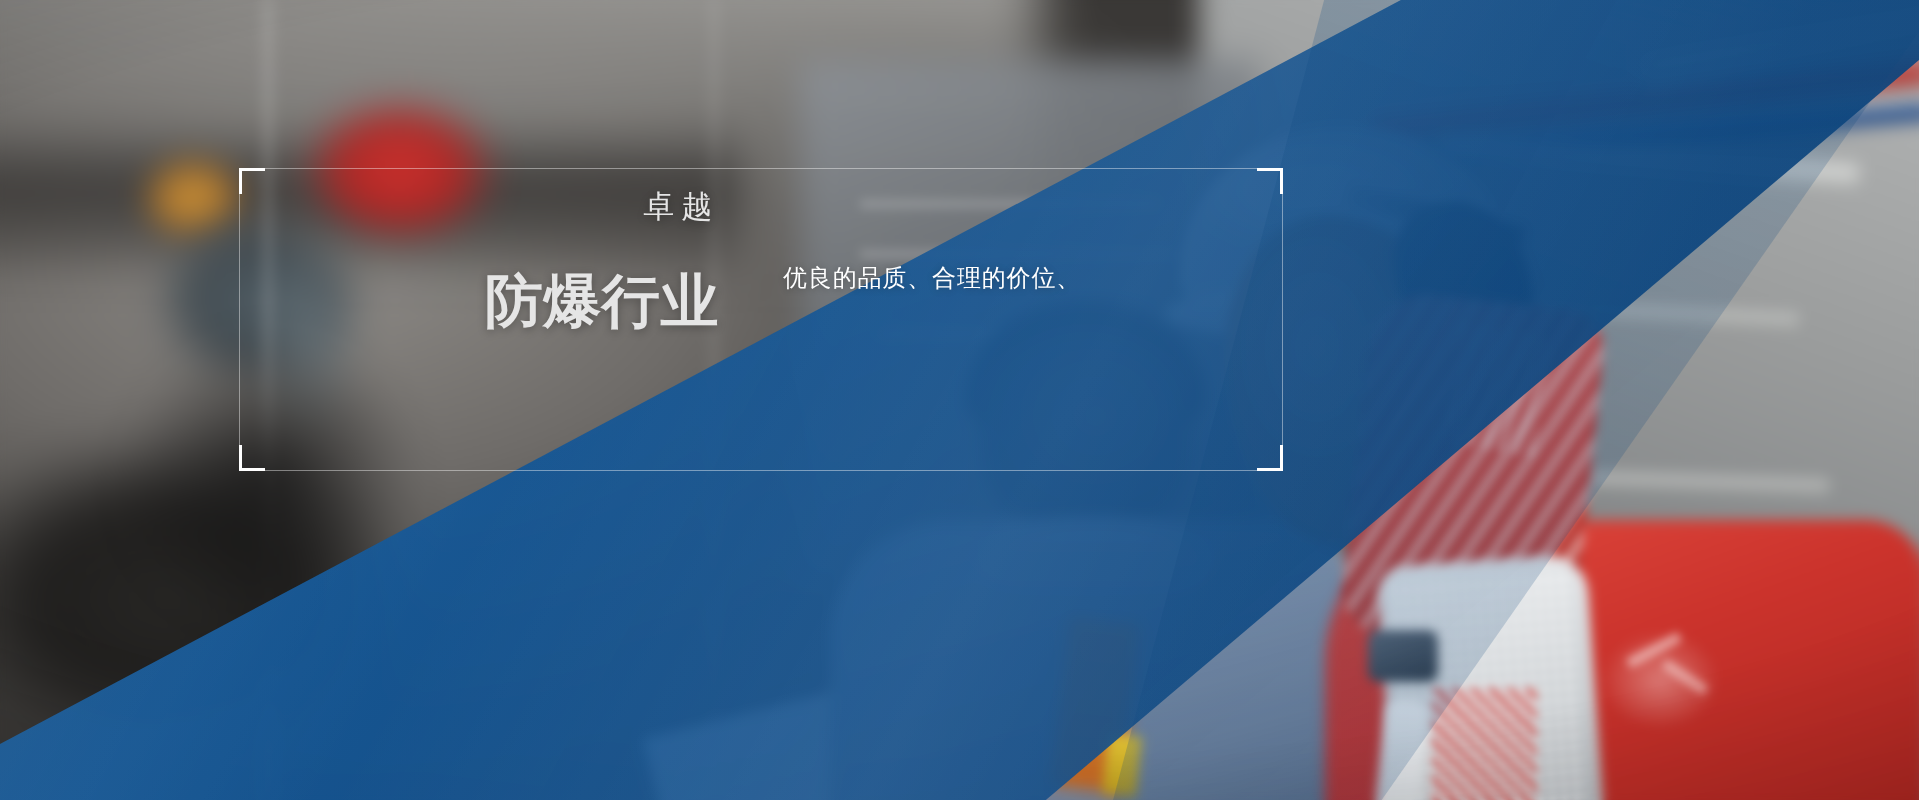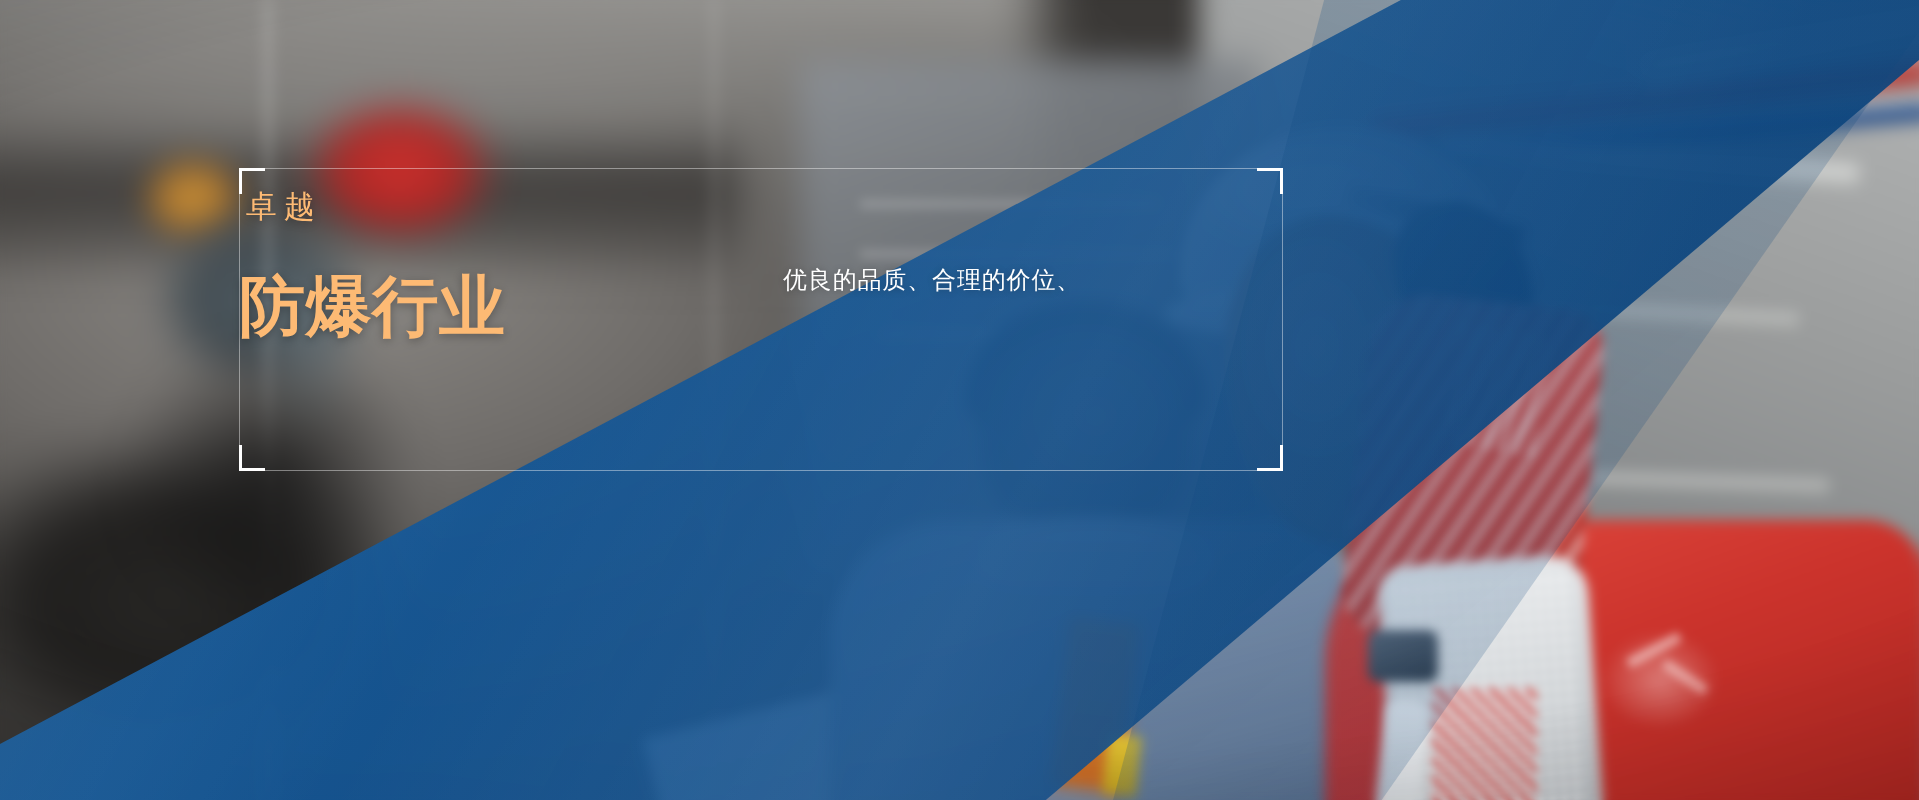--- a/index.html
+++ b/index.html
@@ -309,40 +309,40 @@
   .c-bl .v{ width:3px; height:26px; left:0; bottom:0; }
   .c-br{ right:-1px; bottom:-1px; }
   .c-br .h{ width:26px; height:3px; right:0; bottom:0; }
   .c-br .v{ width:3px; height:26px; right:0; bottom:0; }
 
   
   .content{ position:absolute; inset:0; }
 
   .headline{
     position:absolute; left:239px; top:186px; width:480px;
-    text-align:left; color:#fdba74;
+    text-align:right; color:#e5e5e5;
     text-shadow:0 2px 10px rgba(0,0,0,.30);
   }
   .hl-group{ margin-bottom:38px; }
   .hl-small{
     font-size:31px; letter-spacing:.22em; font-weight:400;
     line-height:1.35; margin-bottom:2px;
     text-indent:.22em;
   }
   .hl-big{
     font-size:60px; font-weight:700; letter-spacing:.02em; line-height:1.22;
   }
-  .hl-big.wide{ font-size:66px; letter-spacing:.01em; }
+  .hl-big.wide{ font-size:58px; letter-spacing:.01em; }
 
   .paragraph{
     position:absolute; left:783px; top:252px; color:#fff;
     font-size:24px; line-height:56px; letter-spacing:.035em;
     text-shadow:0 1px 7px rgba(0,0,0,.30);
   }
-  .paragraph div{ white-space:nowrap; }
+  .paragraph div{ white-space:nowrap;font-family:Liberation Mono, monospace; }
 </style>
 </head>
 <body>
 
 <div id="banner">
 
   <div class="photo">
     <div class="bg-base"></div>
     <div class="bg-ceiling"></div>
     <div class="beam"></div>

